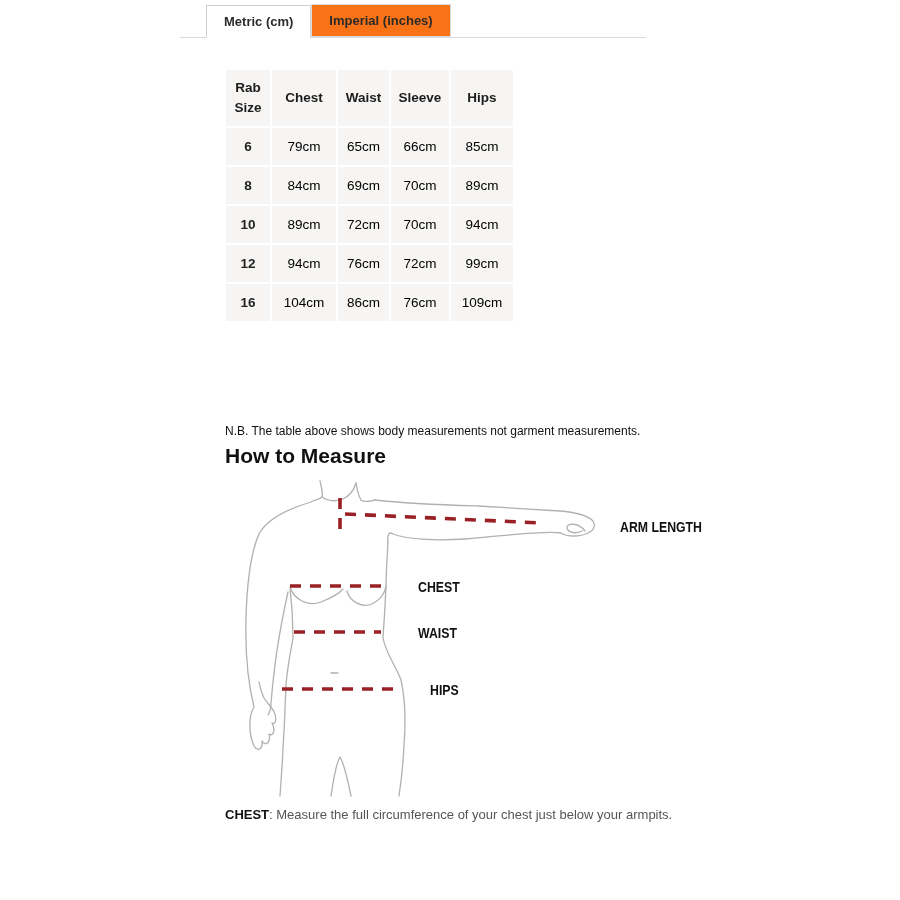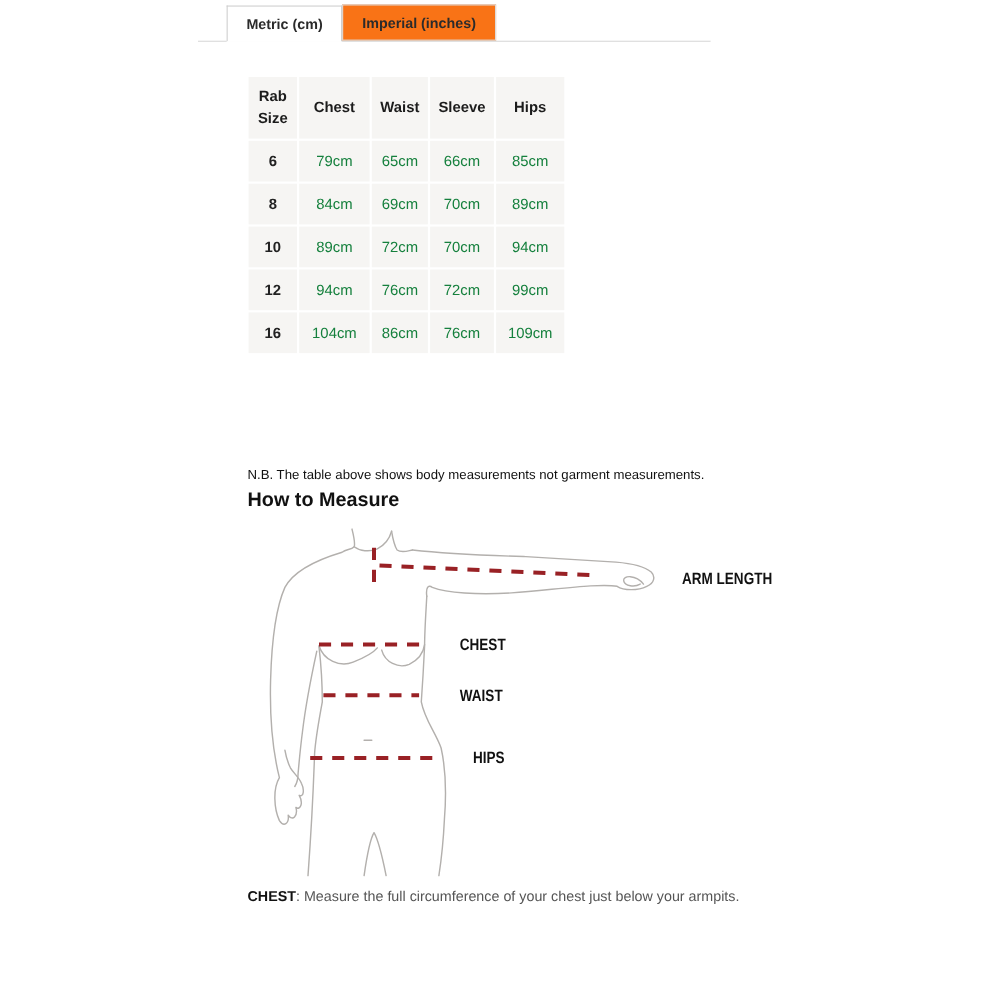--- a/index.html
+++ b/index.html
@@ -9,27 +9,27 @@
 
   
   .tabs-bar { position:absolute; left:180px; top:4px; width:466px; border-bottom:1px solid #d9d9d9; padding-left:26px; display:flex; align-items:flex-end; }
   .tab { font-size:13px; font-weight:bold; color:#2b2b2b; padding:8px 17px 8px 17px; border:1px solid #dcdcdc; background:#f97316; margin-bottom:0; cursor:pointer; }
   .tab.active { background:#fff; border-color:#cfcfcf; border-bottom:1px solid #fff; margin-bottom:-1px; }
 
   
   .size-table { position:absolute; left:224px; top:68px; border-collapse:separate; border-spacing:2px; }
   .size-table th, .size-table td { background:#f6f5f3; text-align:center; vertical-align:middle; font-size:13.5px; }
   .size-table th { font-weight:bold; color:#1c1c1c; height:56px; line-height:1.45; padding:0 6px; }
-  .size-table td { height:37px; color:#15803d; }
+  .size-table td { height:37px; color:#000000; }
   .size-table td.size-col { font-weight:bold; color:#222; }
   .col-size { width:44px; } .col-chest { width:64px; } .col-waist { width:51px; } .col-sleeve { width:58px; } .col-hips { width:62px; }
 
   
   .nb-note { position:absolute; left:225px; top:424px; font-size:12px; font-weight:normal; color:#111; }
-  .how-title { position:absolute; left:225px; top:444px; font-size:18px; font-weight:bold; color:#111; }
+  .how-title { position:absolute; left:225px; top:444px; font-size:21px; font-weight:bold; color:#111; }
 
   
   .diagram { position:absolute; left:0; top:470px; width:900px; height:332px; }
   .diagram svg { position:absolute; left:0; top:0; }
   .measure-label { position:absolute; font-size:15px; font-weight:bold; color:#111; letter-spacing:0; transform:scaleX(0.82); transform-origin:left center; white-space:nowrap; }
   .lbl-arm { left:620px; top:48px; }
   .lbl-chest { left:418px; top:108px; }
   .lbl-waist { left:418px; top:154px; }
   .lbl-hips { left:430px; top:211px; }
 

